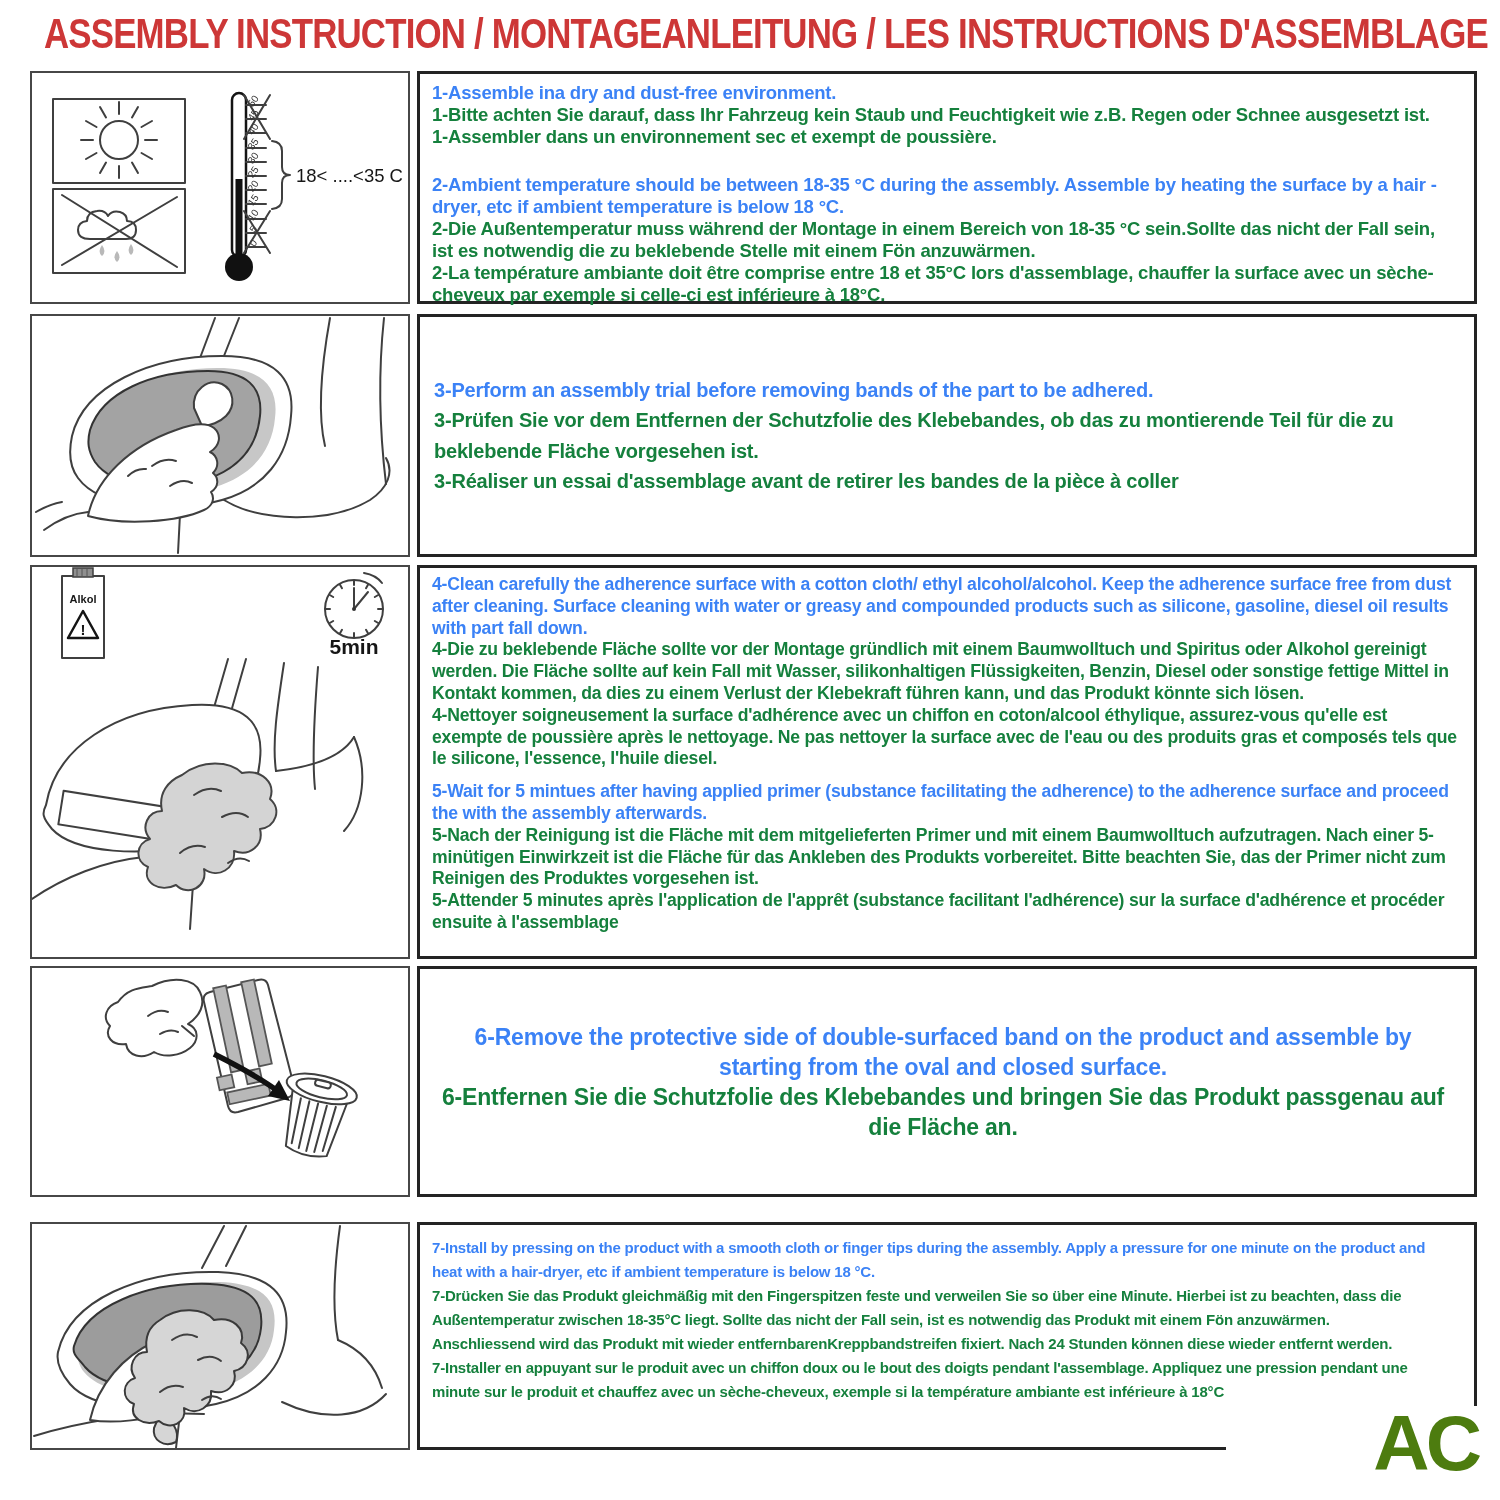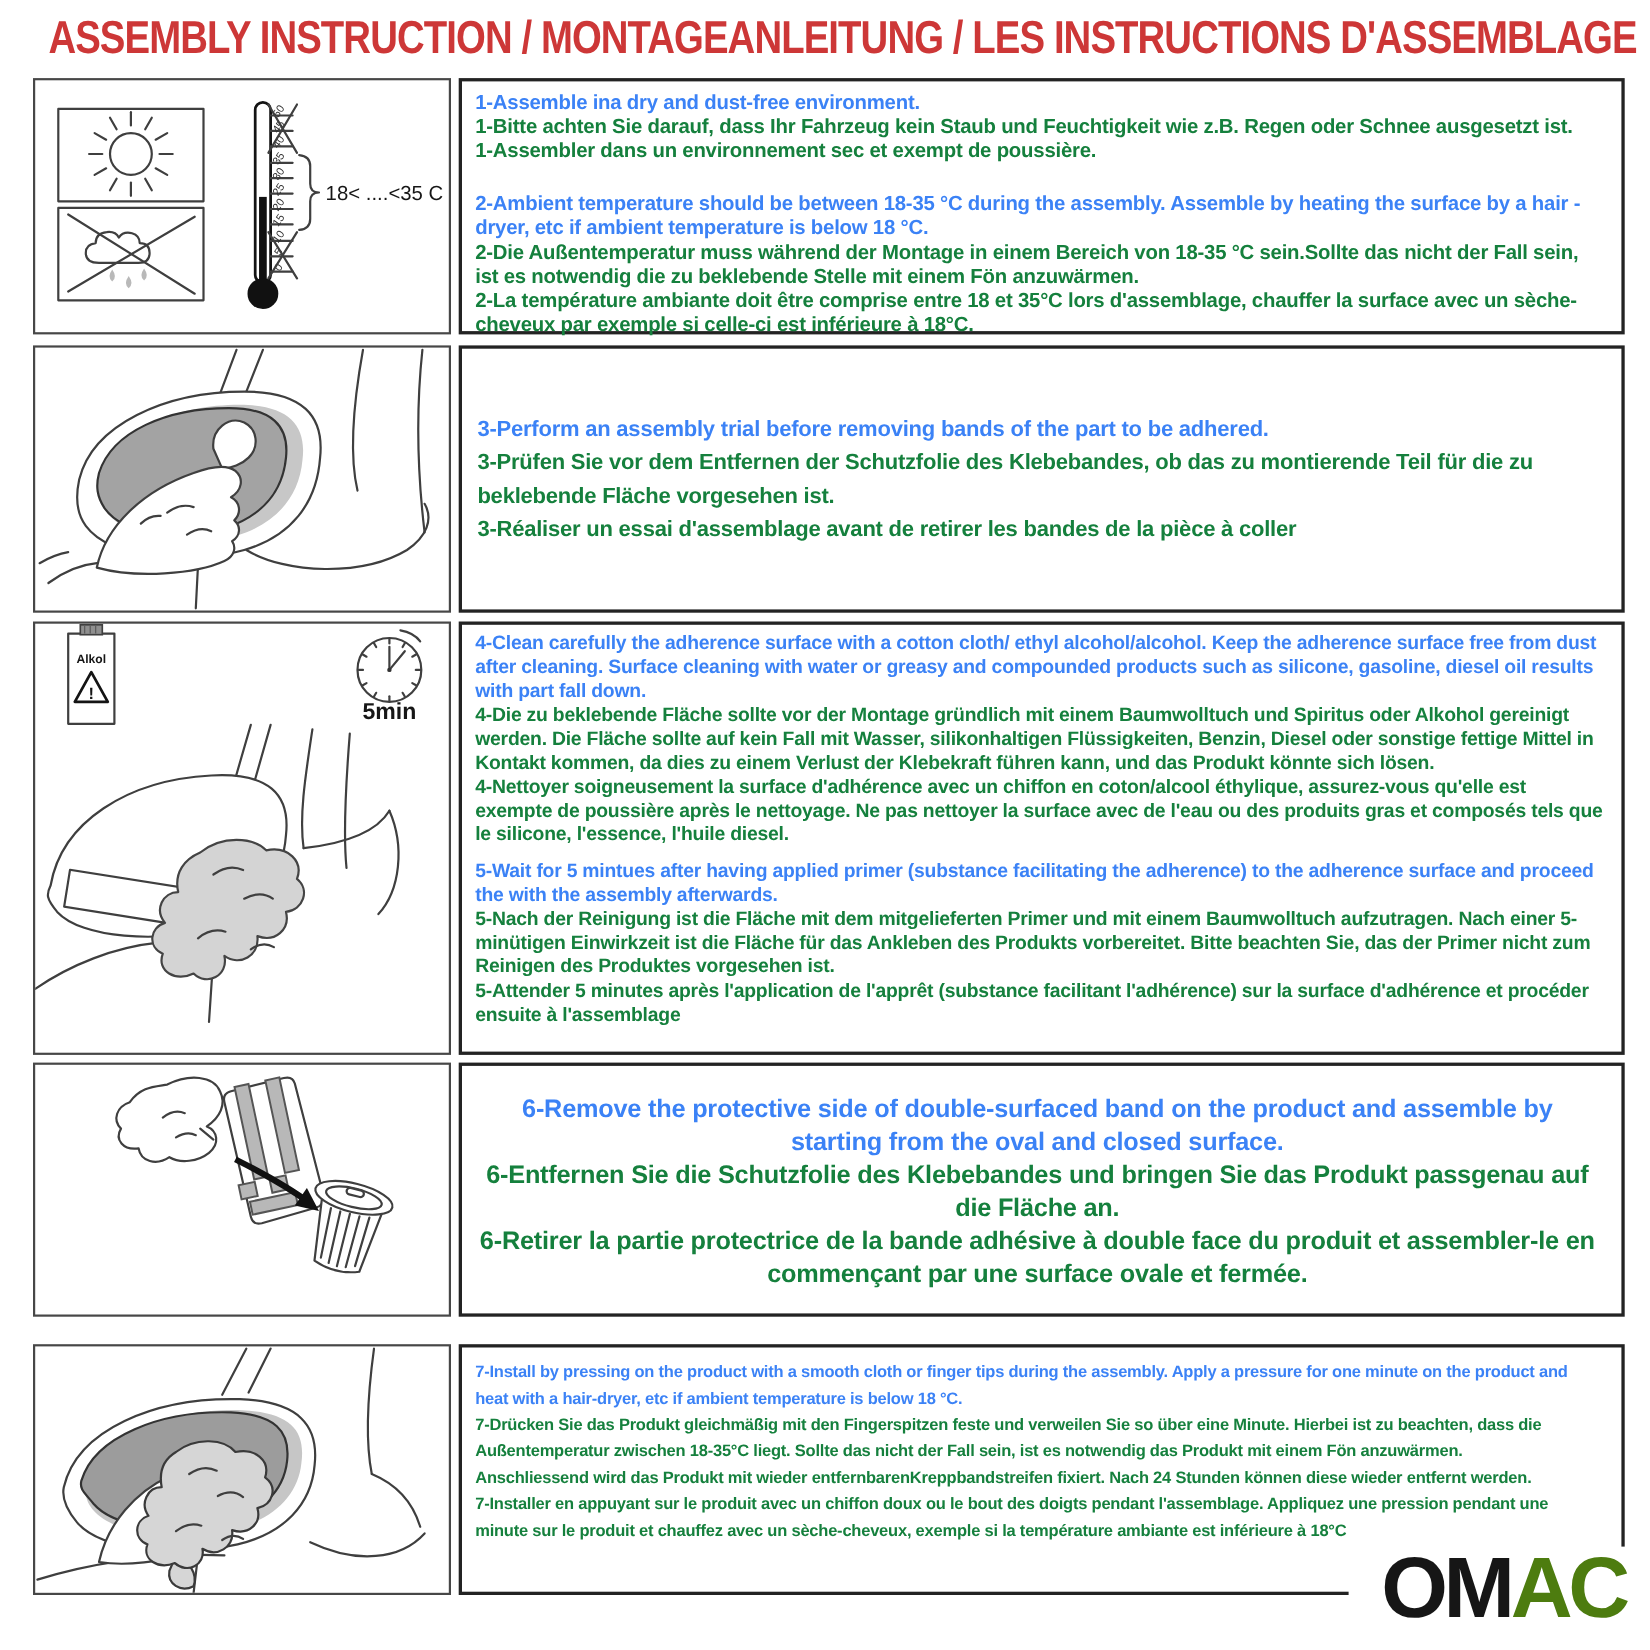--- a/index.html
+++ b/index.html
@@ -263,21 +263,20 @@
       <ellipse cx="282" cy="120" rx="36" ry="13" class="fillw"></ellipse>
       <ellipse cx="282" cy="120" rx="26" ry="8.5" class="ln"></ellipse>
       <rect x="274" y="112" width="16" height="6" rx="3" class="fillw"></rect>
     </g>
   </svg>
 </div>
 <div class="txt r4 t4">
   <div class="sec">
     <p class="en">6-Remove the protective side of double-surfaced band on the product and assemble by starting from the oval and closed surface.</p>
     <p class="alt">6-Entfernen Sie die Schutzfolie des Klebebandes und bringen Sie das Produkt passgenau auf die Fläche an.</p>
-    <p class="alt">6-Retirer la partie protectrice de la bande adhésive à double face du produit et assembler-le en commençant par une surface ovale et fermée.</p>
   </div>
 </div>
 
 <div class="illus r5">
   <svg viewBox="0 0 376 224">
     <g class="ln">
       <path d="M192,2 L170,44"></path>
         <path d="M214,2 L194,42"></path>
       <path d="M308,2 C302,46 300,86 306,116"></path>
       <path d="M250,178 C292,198 332,194 354,170"></path>
@@ -305,15 +304,14 @@
 </div>
 <div class="txt r5 t5">
   <div class="sec">
     <p class="en">7-Install by pressing on the product with a smooth cloth or finger tips during the assembly. Apply a pressure for one minute on the product and heat with a hair-dryer, etc if ambient temperature is below 18 °C.</p>
     <p class="alt">7-Drücken Sie das Produkt gleichmäßig mit den Fingerspitzen feste und verweilen Sie so über eine Minute. Hierbei ist zu beachten, dass die Außentemperatur zwischen 18-35°C liegt. Sollte das nicht der Fall sein, ist es notwendig das Produkt mit einem Fön anzuwärmen. Anschliessend wird das Produkt mit wieder entfernbarenKreppbandstreifen fixiert. Nach 24 Stunden können diese wieder entfernt werden.</p>
     <p class="alt">7-Installer en appuyant sur le produit avec un chiffon doux ou le bout des doigts pendant l'assemblage. Appliquez une pression pendant une minute sur le produit et chauffez avec un sèche-cheveux, exemple si la température ambiante est inférieure à 18°C</p>
   </div>
 </div>
 
 <div class="logo">
-  <span class="blk">OM</span>
     <span class="red">AC</span>
 </div>
 
 </body></html>

